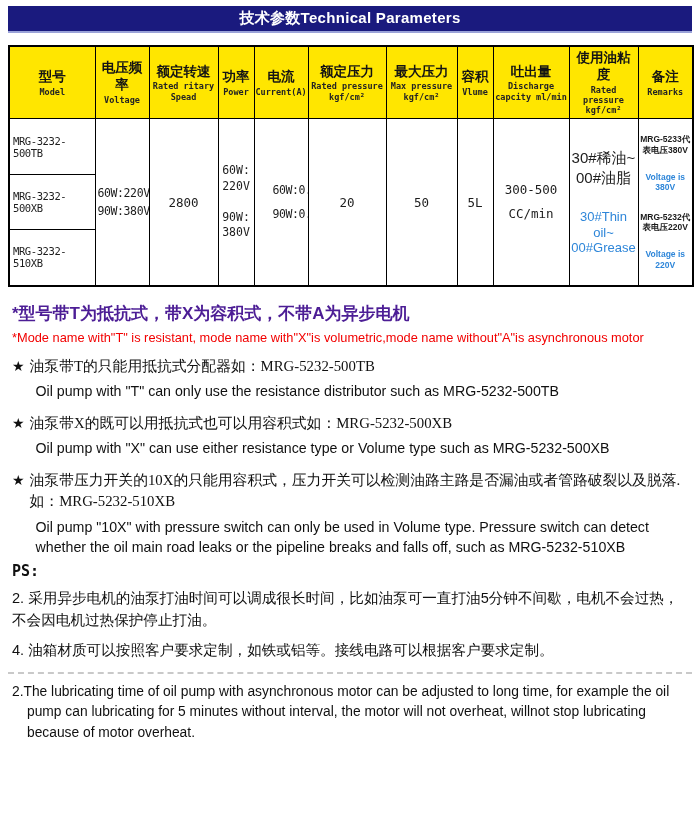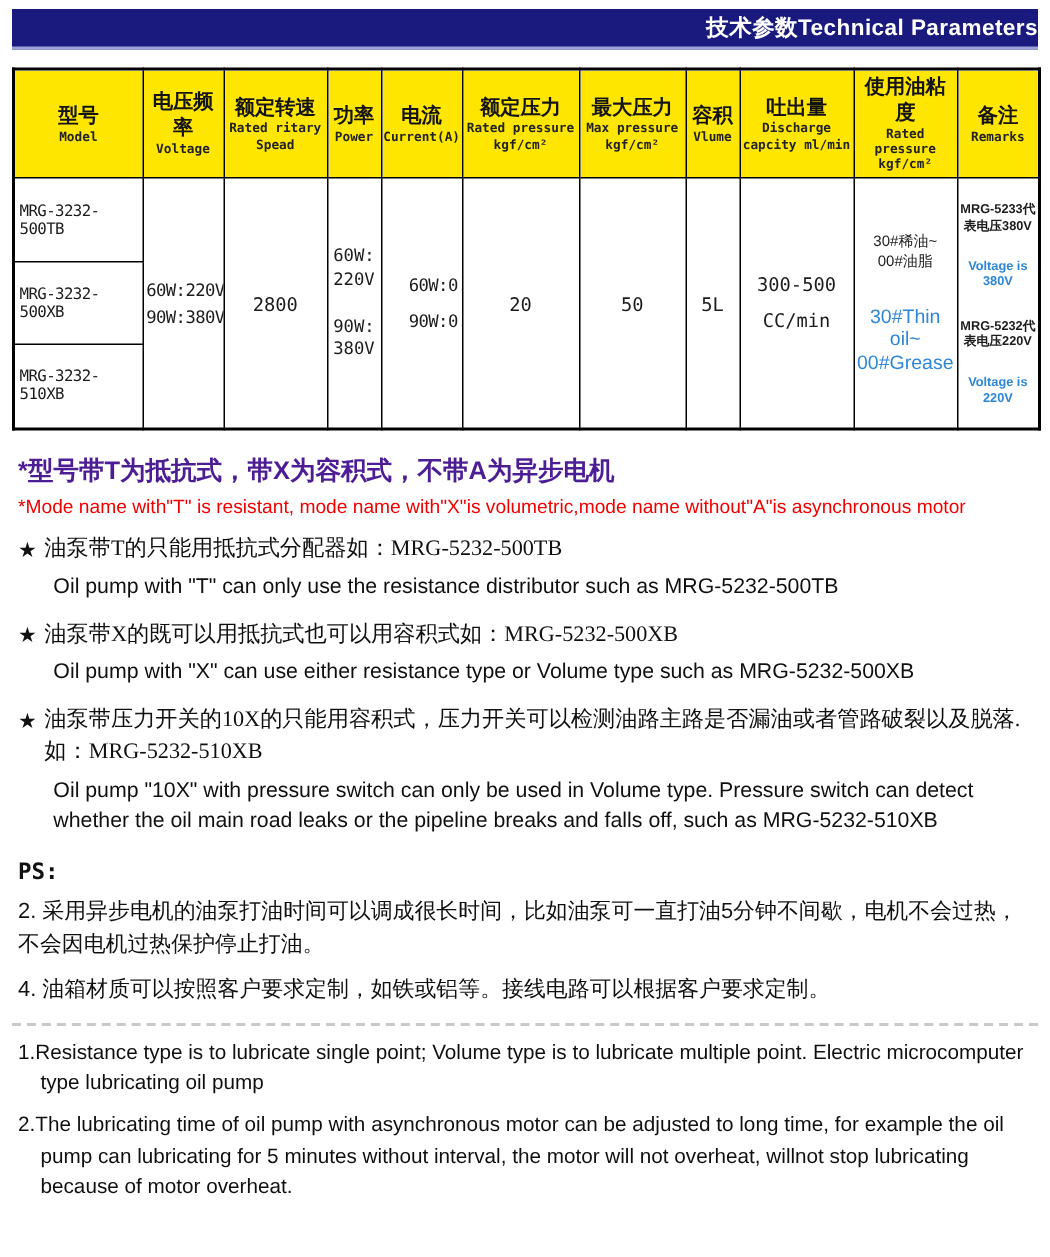--- a/index.html
+++ b/index.html
@@ -3,21 +3,21 @@
 <meta charset="utf-8">
 <style>
   html,body{margin:0;padding:0;}
   body{
     width:700px;height:838px;background:#ffffff;color:#111;
     font-family:"Liberation Sans","DejaVu Sans",sans-serif;
     -webkit-font-smoothing:antialiased;overflow:hidden;
   }
   .title-bar{
     margin:6px 8px 0 8px;height:25px;background:#1a1a7e;
-    display:flex;align-items:center;justify-content:flex-end;
+    display:flex;align-items:center;justify-content:center;
     color:#fff;font-weight:bold;font-size:15px;letter-spacing:.3px;
     border-bottom:2px solid #9aa2d8;
   }
   table.spec{
     table-layout:fixed;width:684px;margin:12px 8px 0 8px;
     border-collapse:collapse;border:2px solid #000;
   }
   .spec th,.spec td{border:1px solid #000;overflow:hidden;}
   .spec th{background:#ffe600;padding:3px 1px;height:50px;vertical-align:middle;}
   .h-zh{font-size:13.5px;font-weight:bold;color:#141414;line-height:1.25;}
@@ -26,34 +26,34 @@
     text-align:center;vertical-align:middle;height:32px;
     font-family:"DejaVu Sans Mono",monospace;font-size:12.5px;color:#1c1c1c;
     white-space:pre-line;background:#fff;
   }
   td.model{font-size:10.5px;text-align:left;padding-left:3px;letter-spacing:-.4px;}
   td.voltage{font-size:11.5px;text-align:right;padding-left:2px;line-height:1.6;letter-spacing:-.4px;}
   td.power{font-size:11.5px;line-height:1.35;}
   td.current{font-size:11.5px;text-align:right;padding-left:18px;line-height:2.1;letter-spacing:-.4px;}
   td.discharge{line-height:1.9;}
   td.viscosity{font-family:"Liberation Sans","DejaVu Sans",sans-serif;}
-  .visc-zh{font-size:10px;color:#1c1c1c;white-space:pre-line;line-height:1.3;}
+  .visc-zh{font-size:15px;color:#1c1c1c;white-space:pre-line;line-height:1.3;}
   .visc-en{font-size:13px;color:#2e86d9;white-space:pre-line;line-height:1.2;margin-top:8px;}
   td.remarks{font-family:Liberation Sans, sans-serif;padding:1px;}
   .rem-zh{font-size:8.5px;font-weight:bold;color:#1c1c1c;white-space:pre-line;line-height:1.2;}
   .rem-en{font-size:8.5px;font-weight:bold;color:#2e86d9;white-space:pre-line;line-height:1.2;margin:3px 0 6px 0;}
   .red-zh{color:#4c1d95;font-size:17px;font-weight:bold;margin:15px 8px 0 12px;}
   .red-en{color:#f20000;font-size:12.8px;margin:5px 8px 0 12px;}
   .bullets{margin:6px 10px 0 12px;}
   .bullet{display:flex;margin-top:11px;}
   .star-icon{font-size:14px;line-height:1.45;margin-right:5px;flex:0 0 auto;}
   .b-text{flex:1;}
   .b-zh{font-size:14.8px;line-height:1.45;color:#101010;font-family:Liberation Serif, serif;}
   .b-en{font-size:14.2px;line-height:1.45;color:#101010;margin-top:4px;padding-left:6px;}
-  .ps{margin:14px 10px 0 12px;}
+  .ps{margin:4px 10px 0 12px;}
   .ps-label{font-size:15px;font-weight:bold;font-family:"DejaVu Sans Mono",monospace;}
   .ps-item{font-size:14.6px;line-height:1.5;margin-top:8px;color:#101010;}
   .divider{border:none;border-top:2px dashed #c9c9c9;margin:10px 8px 8px 8px;}
   .en-notes{margin:0 8px 0 12px;}
   .en-item{
     font-size:13.8px;line-height:1.5;color:#101010;margin-top:7px;
     padding-left:15px;text-indent:-15px;
   }
 </style>
 </head>
@@ -203,16 +203,15 @@
 
 <div class="ps">
   <div class="ps-label">PS:</div>
   <div class="ps-item">2. 采用异步电机的油泵打油时间可以调成很长时间，比如油泵可一直打油5分钟不间歇，电机不会过热，不会因电机过热保护停止打油。</div>
   <div class="ps-item">4. 油箱材质可以按照客户要求定制，如铁或铝等。接线电路可以根据客户要求定制。</div>
 </div>
 
 <hr class="divider">
 
 <div class="en-notes">
-  <div class="en-item">1.Resistance type is to lubricate single point; Volume type is to lubricate multiple point. Electric microcomputer type lubricating oil pump</div>
   <div class="en-item">2.The lubricating time of oil pump with asynchronous motor can be adjusted to long time, for example the oil pump can lubricating for 5 minutes without interval, the motor will not overheat, willnot stop lubricating because of motor overheat.</div>
 
 </div>
 
 </body></html>

